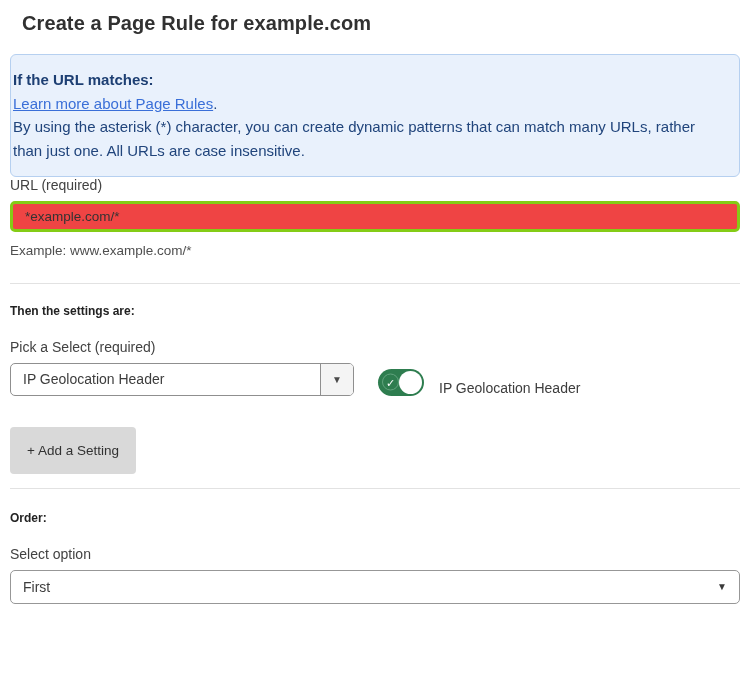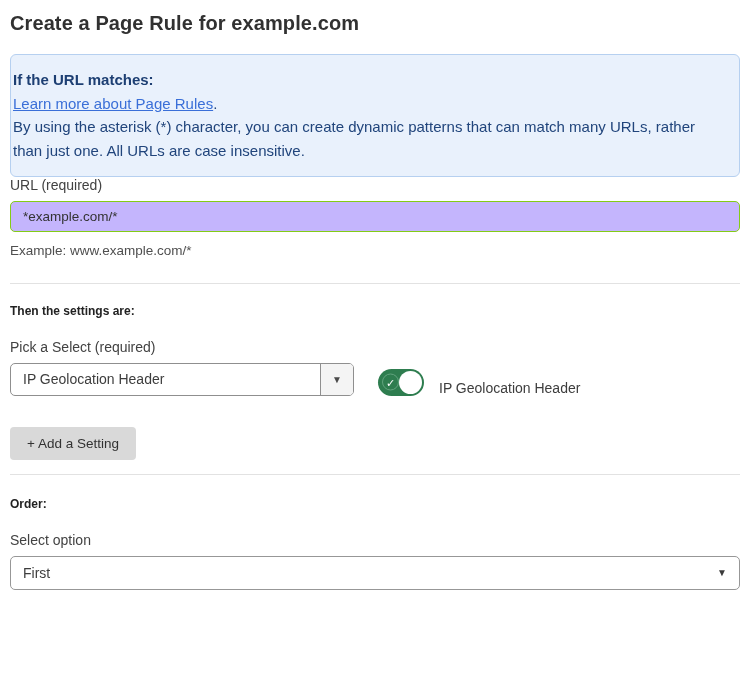--- a/index.html
+++ b/index.html
@@ -13,20 +13,21 @@
     height: 687px;
     padding: 12px 10px 14px 10px;
     background: #fff;
   }
   .page-title {
     font-size: 20px;
     font-weight: bold;
     color: #313131;
     margin-bottom: 19px;
     letter-spacing: 0.1px;
+    margin-left: 12px;
   }
   .info-box {
     background: #e9f1fc;
     border: 1px solid #b6d0f0;
     border-radius: 6px;
     padding: 13px 18px 14px 2px;
     color: #21457c;
     font-size: 15px;
     line-height: 1.57;
   }
@@ -37,28 +38,28 @@
     cursor: pointer;
   }
   .field-label {
     font-size: 14px;
     color: #424242;
     margin-bottom: 8px;
   }
   .text-input {
     width: 100%;
     height: 31px;
-    border: 1px solid #84cc16;
+    border: 3px solid #84cc16;
     border-radius: 5px;
     padding: 0 12px;
     font-size: 13.5px;
     color: #333;
     font-family: "Liberation Sans", sans-serif;
     outline: none;
-    background: #c4b5fd;
+    background: #ef4444;
   }
   .helper-text {
     font-size: 13.5px;
     color: #4f4f4f;
     margin-top: 8px;
     line-height: 1.6;
   }
   .divider {
     border: none;
     border-top: 1px solid #e2e2e2;
@@ -149,21 +150,21 @@
     cursor: pointer;
     display: inline-block;
   }
   .btn-gray {
     background: #d9d9d9;
     color: #323232;
     padding: 9px 17px;
   }
   .add-setting-btn {
     margin-top: 31px;
-    padding: 9px 17px;
+    padding: 16px 17px;
   }
   .select-box {
     width: 100%;
     height: 20px;
     border: 1px solid #979797;
     border-radius: 5px;
     display: flex;
     align-items: center;
     justify-content: space-between;
     padding: 16px 12px;

